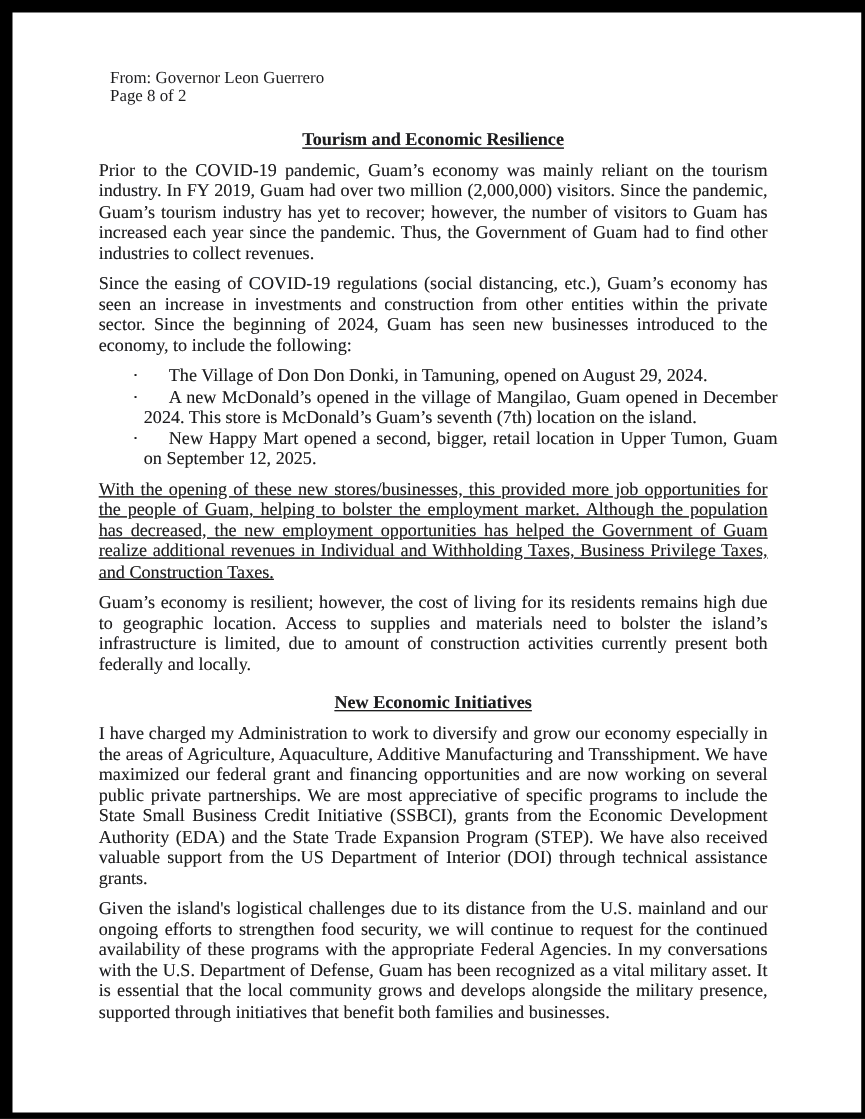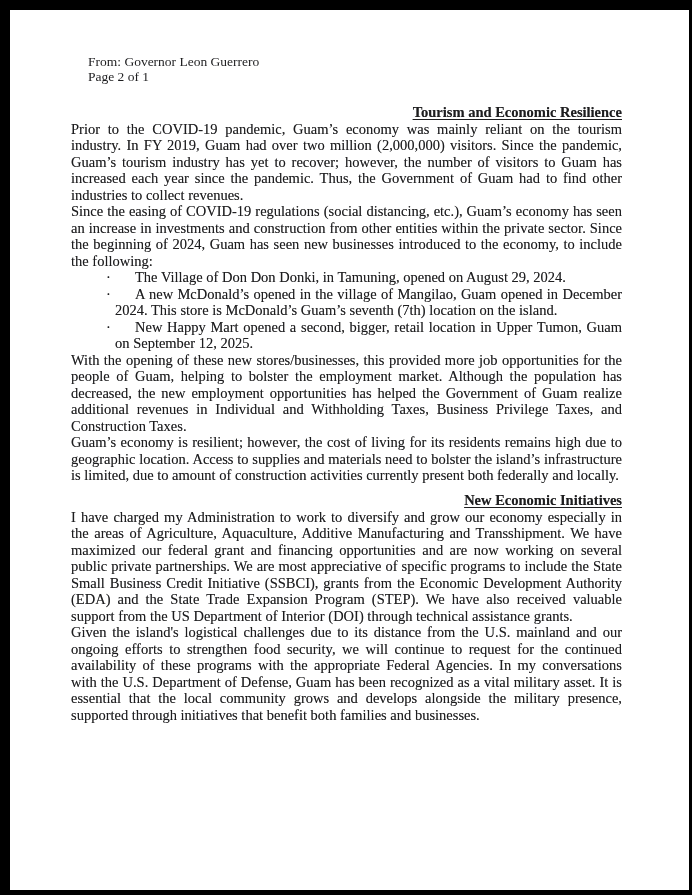--- a/index.html
+++ b/index.html
@@ -43,30 +43,30 @@
     line-height: 16.5px;
     text-align: justify;
     color: var(--ink);
     text-shadow: 0 0 0.4px rgba(20,20,20,0.45);
   }
   .section-heading {
     font-size: 14.5px;
     line-height: 17px;
     font-weight: bold;
     margin: 0;
-    text-align: right;
+    text-align: center;
     text-decoration: underline;
     text-decoration-thickness: 1.4px;
     text-underline-offset: 2px;
   }
-  .letter-body p { margin: 0; }
+  .letter-body p { margin: 8px; }
   .h1-top { margin-top: 19px; }
   .mt1  { margin-top: 1px; }
-  .mt13 { margin-top: 13px; }
-  .mt14 { margin-top: 8px; }
+  .mt13 { margin-top: 13px; text-decoration: underline; }
+  .mt14 { margin-top: 14px; }
   .mt16 { margin-top: 16px; }
   .mt17 { margin-top: 17px; }
   .mt20 { margin-top: 20px; }
   .bullet-list { margin: 0; }
   .bullet {
     position: relative;
     margin-left: 44px;
     text-indent: 20px;
   }
   .bullet .marker {
@@ -100,21 +100,21 @@
   }
 </style>
 </head>
 <body>
 
 <div class="scan">
   <div class="page">
 
     <div class="letter-header">
       <div>From: Governor Leon Guerrero</div>
-      <div>Page 2 of 1</div>
+      <div>Page 8 of 2</div>
     </div>
 
     <div class="letter-body">
 
       <h2 class="section-heading h1-top">Tourism and Economic Resilience</h2>
 
       <p class="mt14">Prior to the COVID-19 pandemic, Guam’s economy was mainly reliant on the tourism industry. In FY 2019, Guam had over two million (2,000,000) visitors. Since the pandemic, Guam’s tourism industry has yet to recover; however, the number of visitors to Guam has increased each year since the pandemic. Thus, the Government of Guam had to find other industries to collect revenues.</p>
 
       <p class="mt20">Since the easing of COVID-19 regulations (social distancing, etc.), Guam’s economy has seen an increase in investments and construction from other entities within the private sector. Since the beginning of 2024, Guam has seen new businesses introduced to the economy, to include the following:</p>
 

